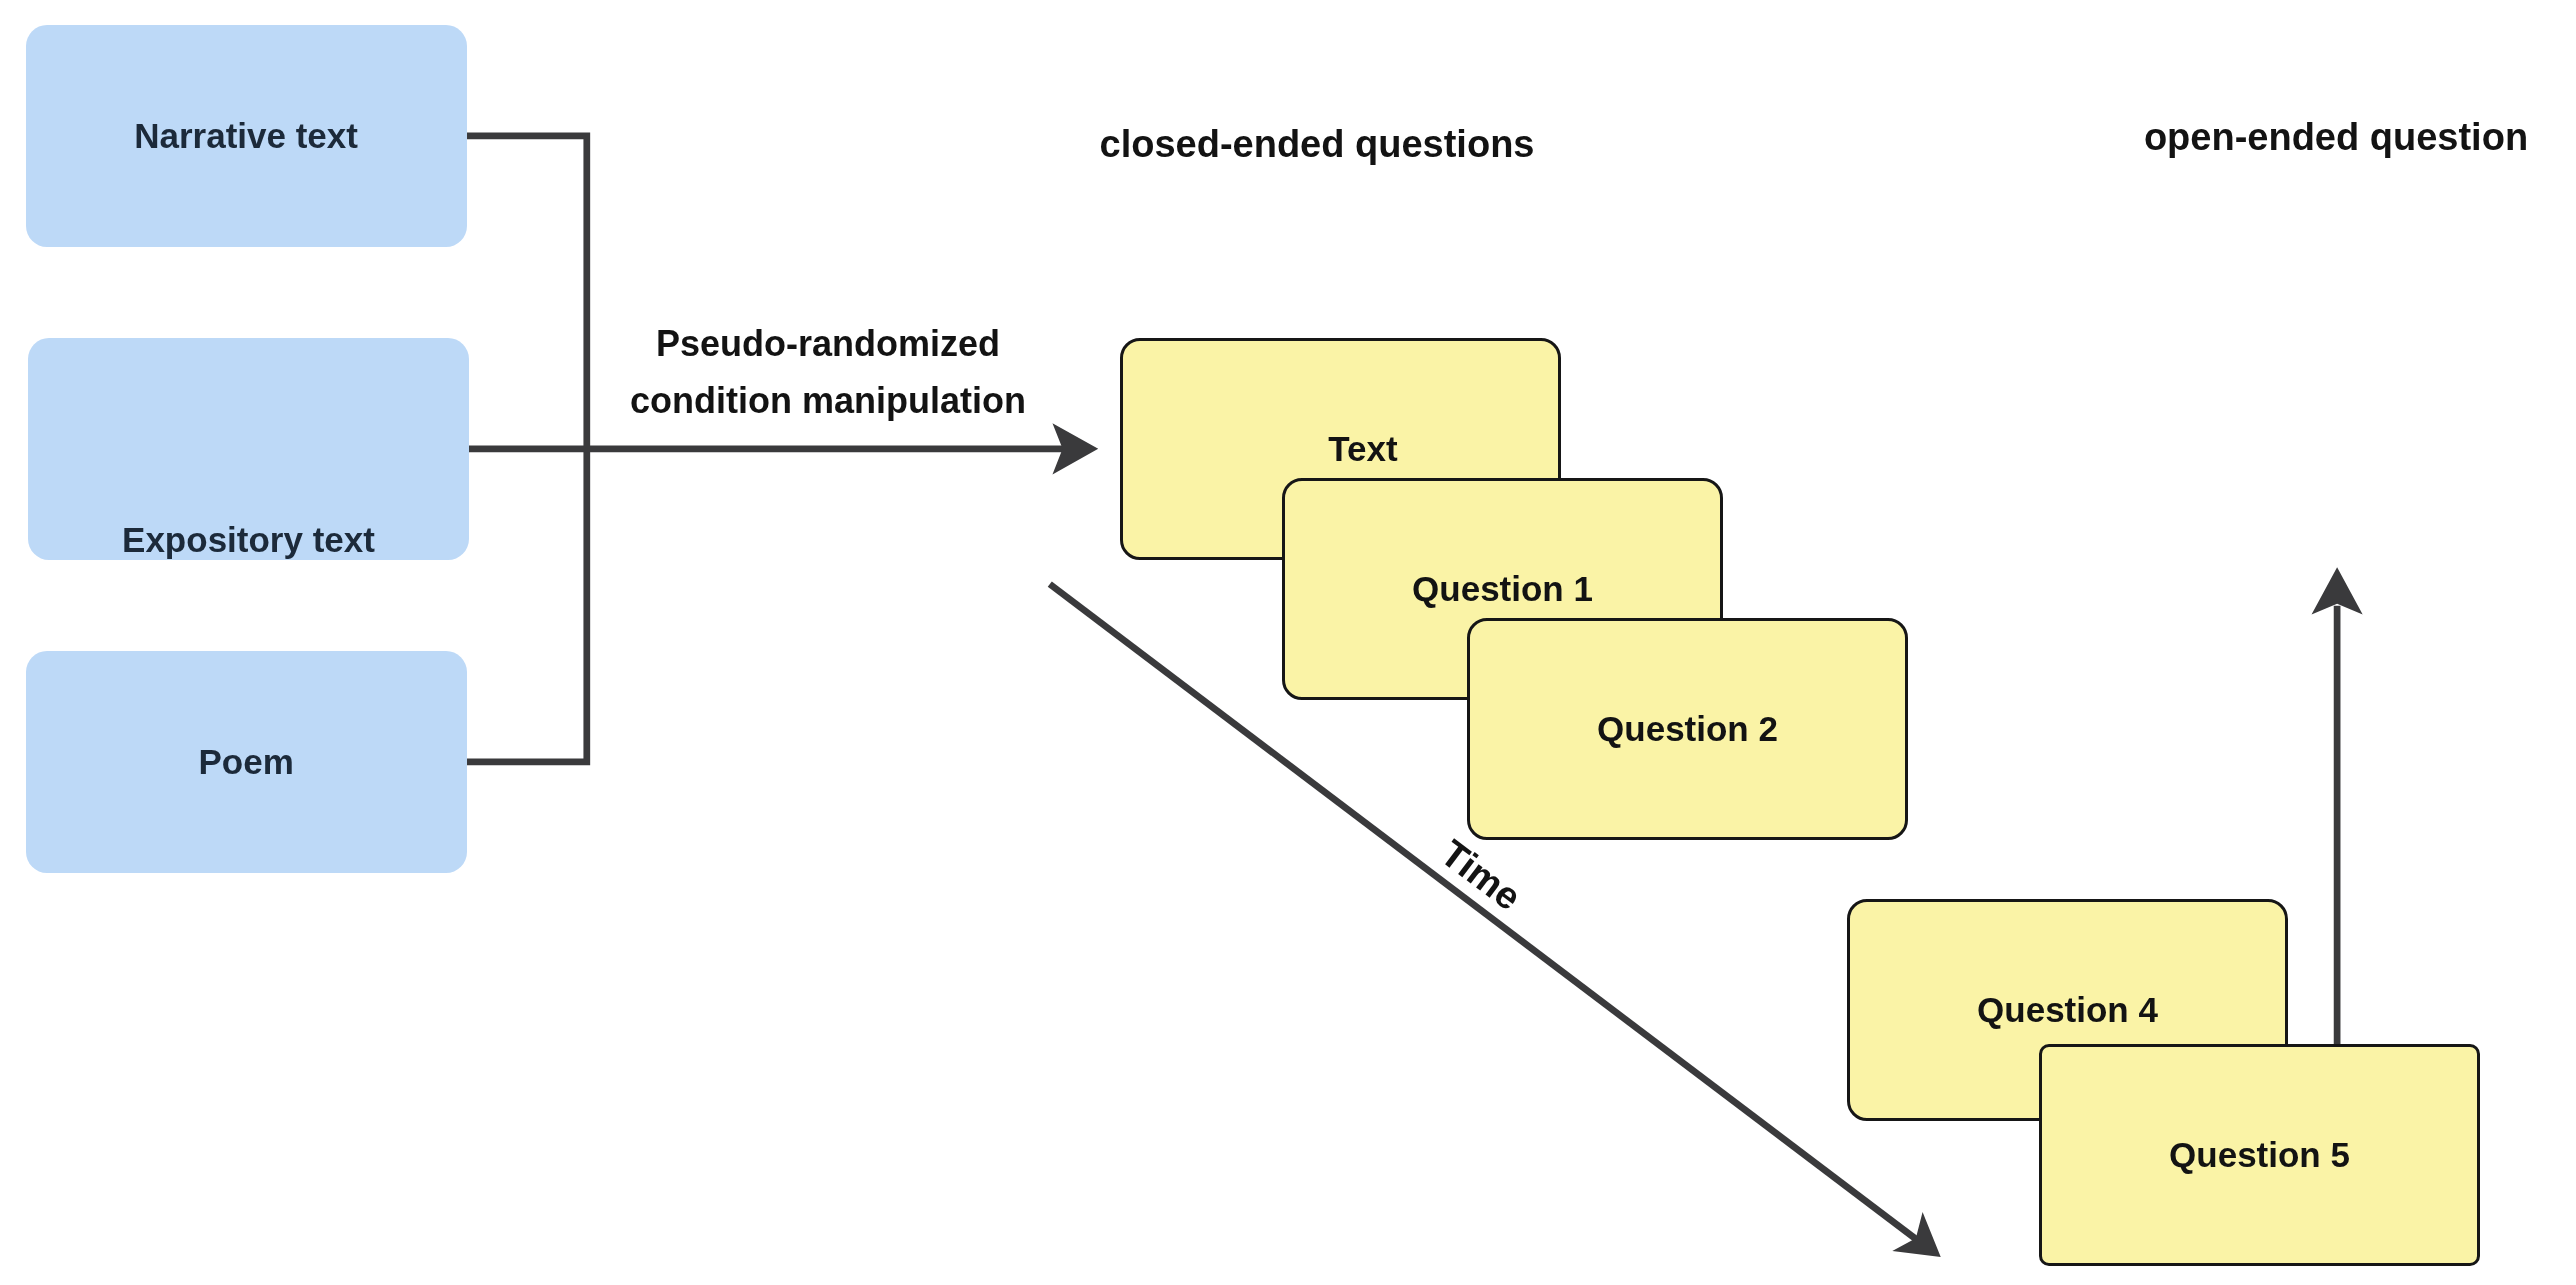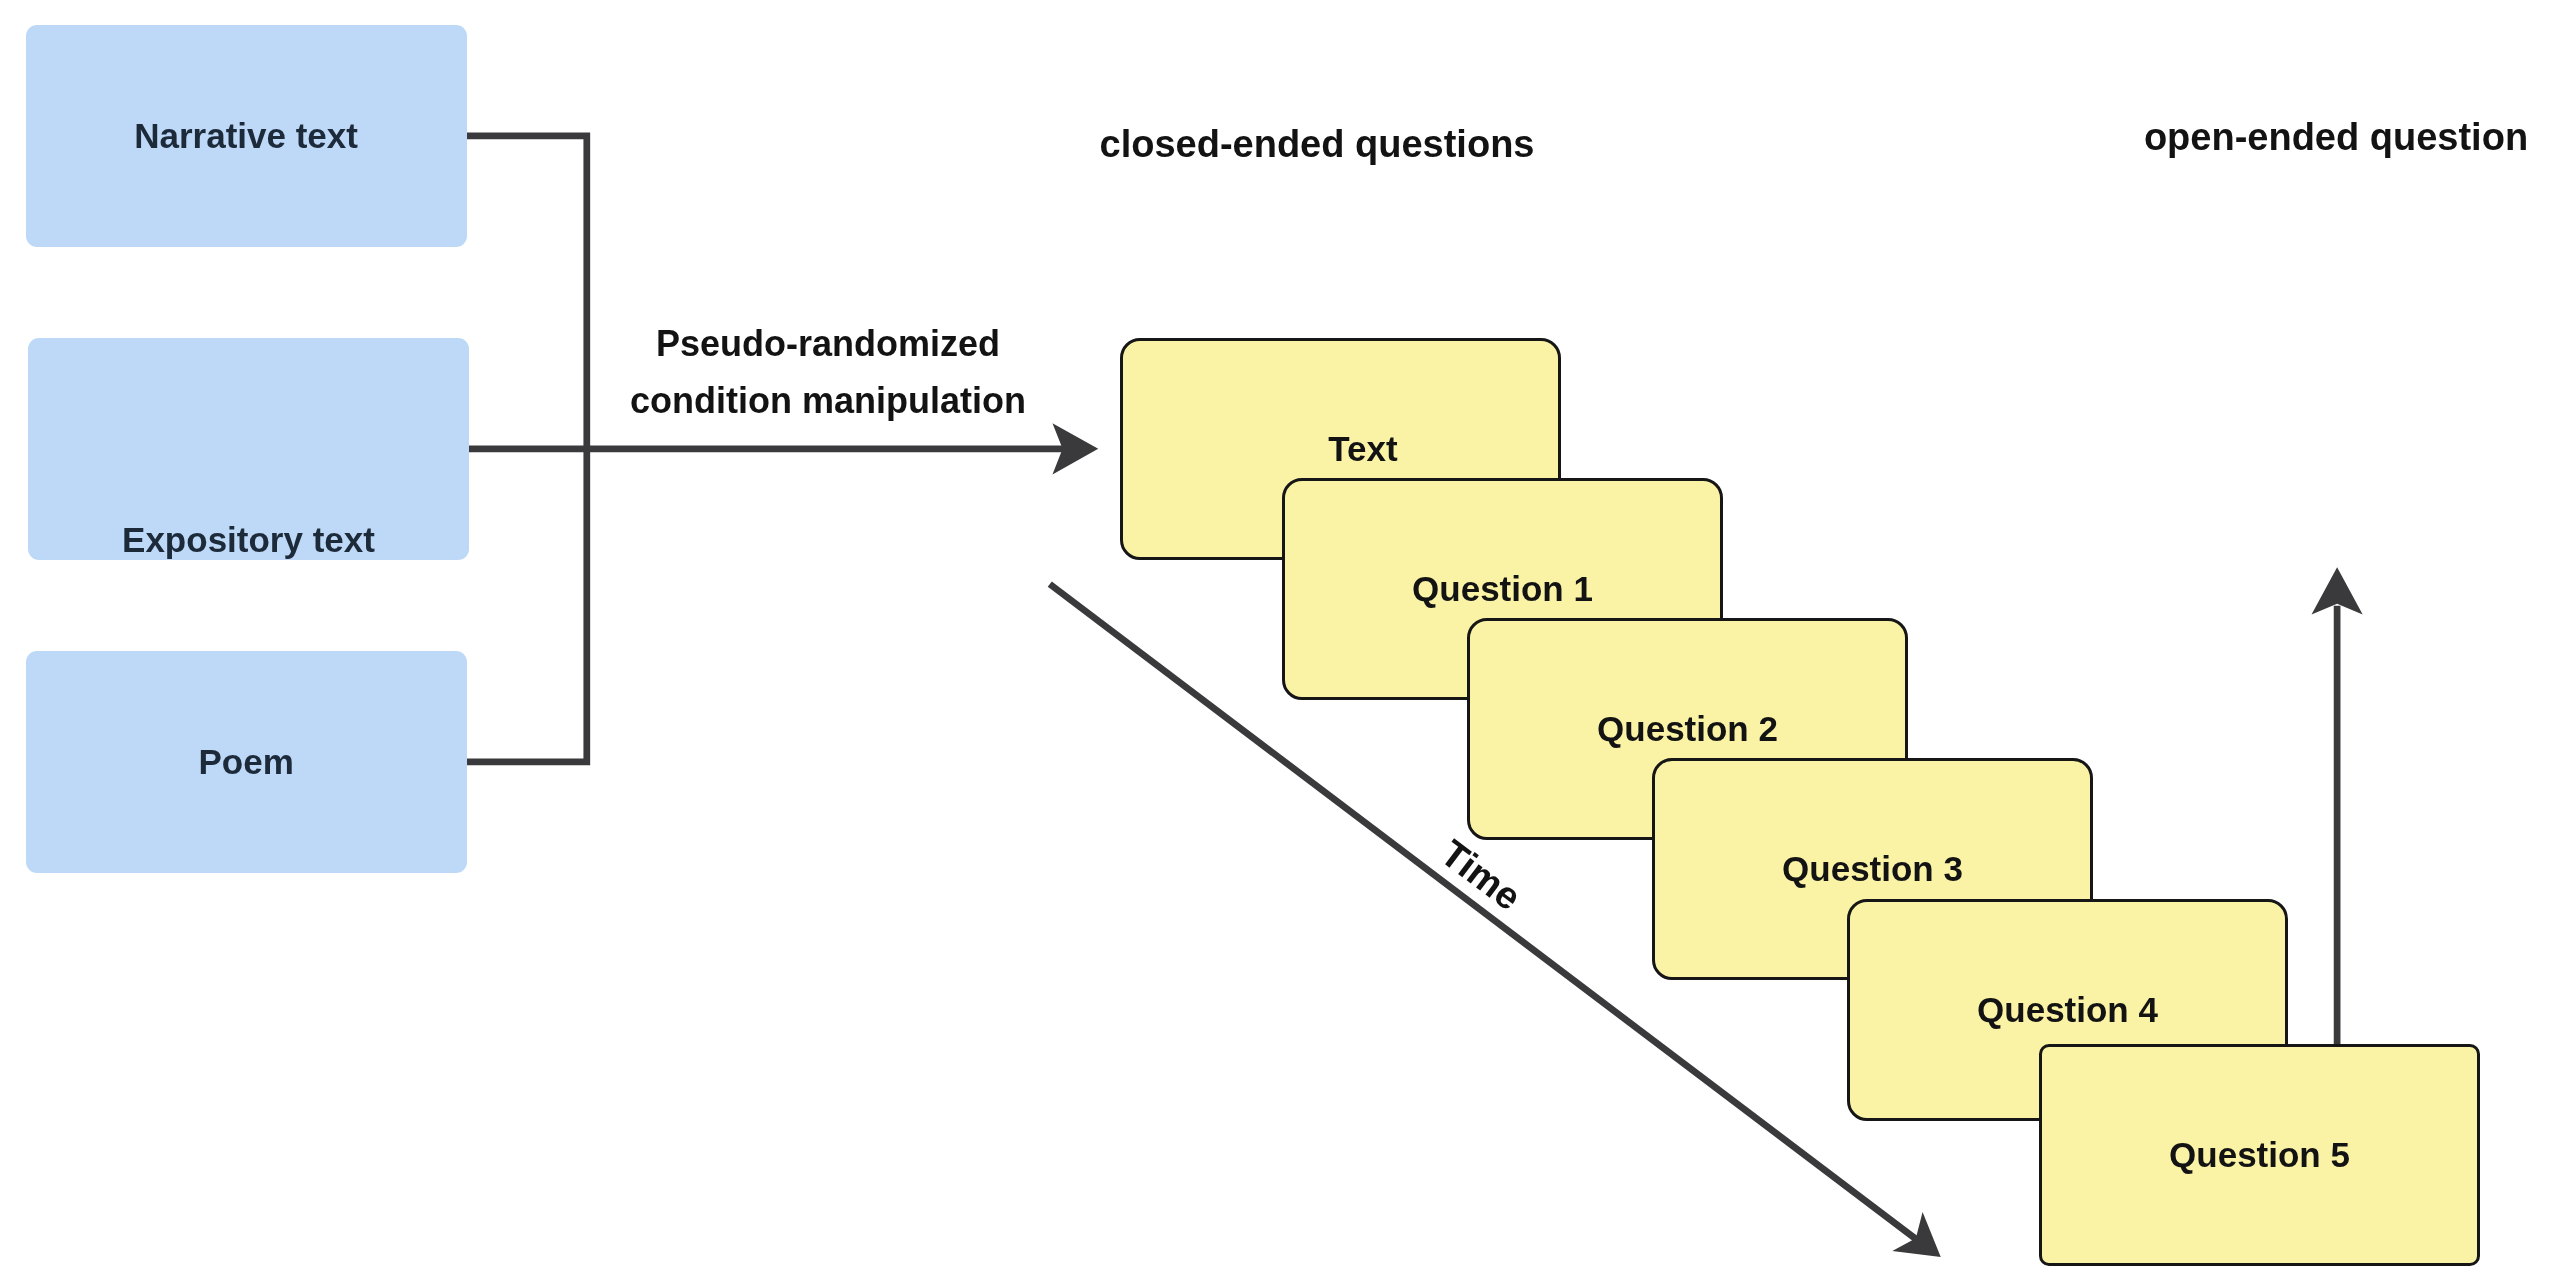--- a/index.html
+++ b/index.html
@@ -21,21 +21,21 @@
   }
   .canvas{position:absolute;left:0;top:0;width:2576px;height:1286px;background:var(--bg);}
   svg.lines{position:absolute;left:0;top:0;width:2576px;height:1286px;}
   .stroke-line{stroke:var(--line);stroke-width:10;fill:none;stroke-linejoin:miter;}
   .fill-line{fill:var(--line);stroke:none;}
   .box{
     position:absolute;width:441px;height:222px;
     display:flex;align-items:center;justify-content:center;
     text-align:center;font-weight:bold;font-size:35px;
   }
-  .box-blue{background:var(--blue);border-radius:11px;color:var(--navy);}
+  .box-blue{background:var(--blue);border-radius:21px;color:var(--navy);}
   .box-yellow{background:var(--yellow);border:3.4px solid var(--border);border-radius:20px;color:var(--ink);}
   .box-green{background:var(--green);border:3.4px solid var(--border);border-radius:20px;color:var(--ink);}
   .header{
     position:absolute;width:538px;text-align:center;
     font-weight:bold;font-size:38px;color:var(--ink);
   }
   .arrow-label{
     position:absolute;left:559px;top:315px;width:538px;
     text-align:center;font-weight:bold;font-size:36px;line-height:57px;color:var(--ink);
   }
@@ -88,23 +88,20 @@
 
   <div class="box box-yellow" style="left:1120px;top:338px;padding-left:45px;">
     <span>Text</span>
   </div>
   <div class="box box-yellow" style="left:1282px;top:478px;">
     <span>Question 1</span>
   </div>
   <div class="box box-yellow" style="left:1467px;top:618px;">
     <span>Question 2</span>
   </div>
-  <div class="box box-yellow" style="left:1652px;top:758px;">
-    <span>Question 3</span>
-  </div>
   <div class="box box-yellow" style="left:1847px;top:899px;">
     <span>Question 4</span>
   </div>
   <div class="box box-yellow" style="left:2039px;top:1044px;border-radius:10px;">
     <span>Question 5</span>
   </div>
 
 
   <div class="time-label">Time</div>
 

